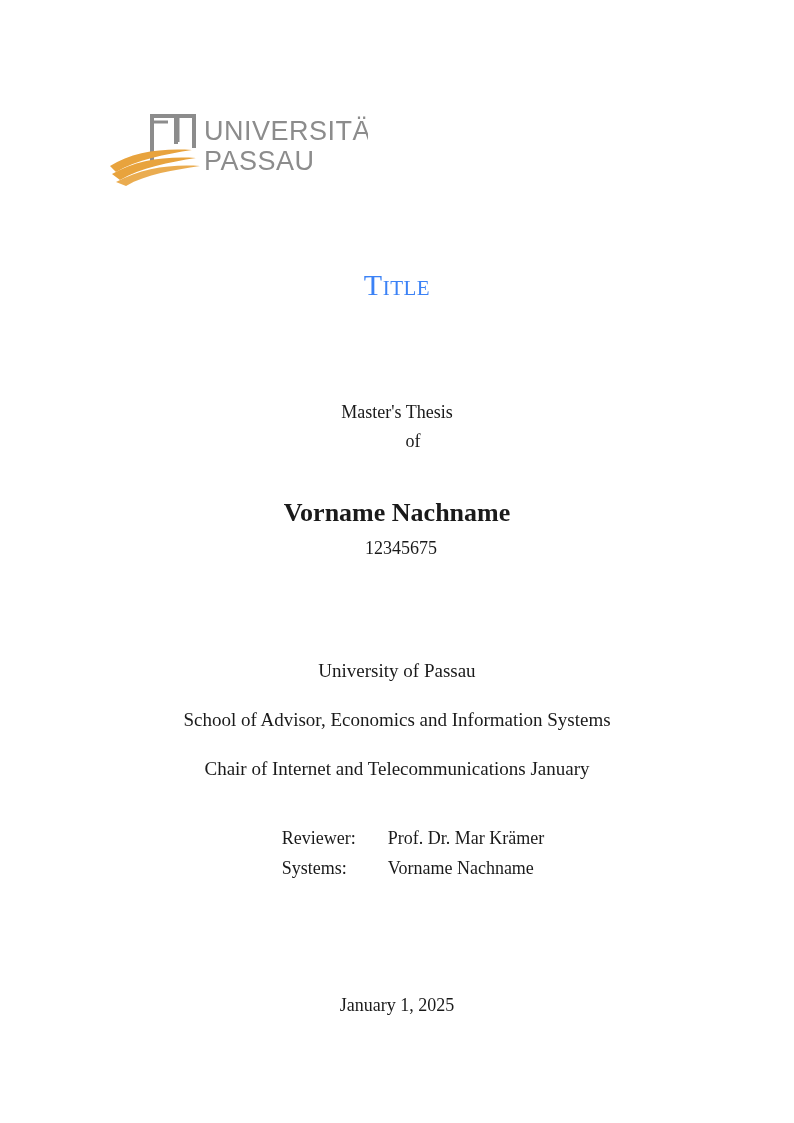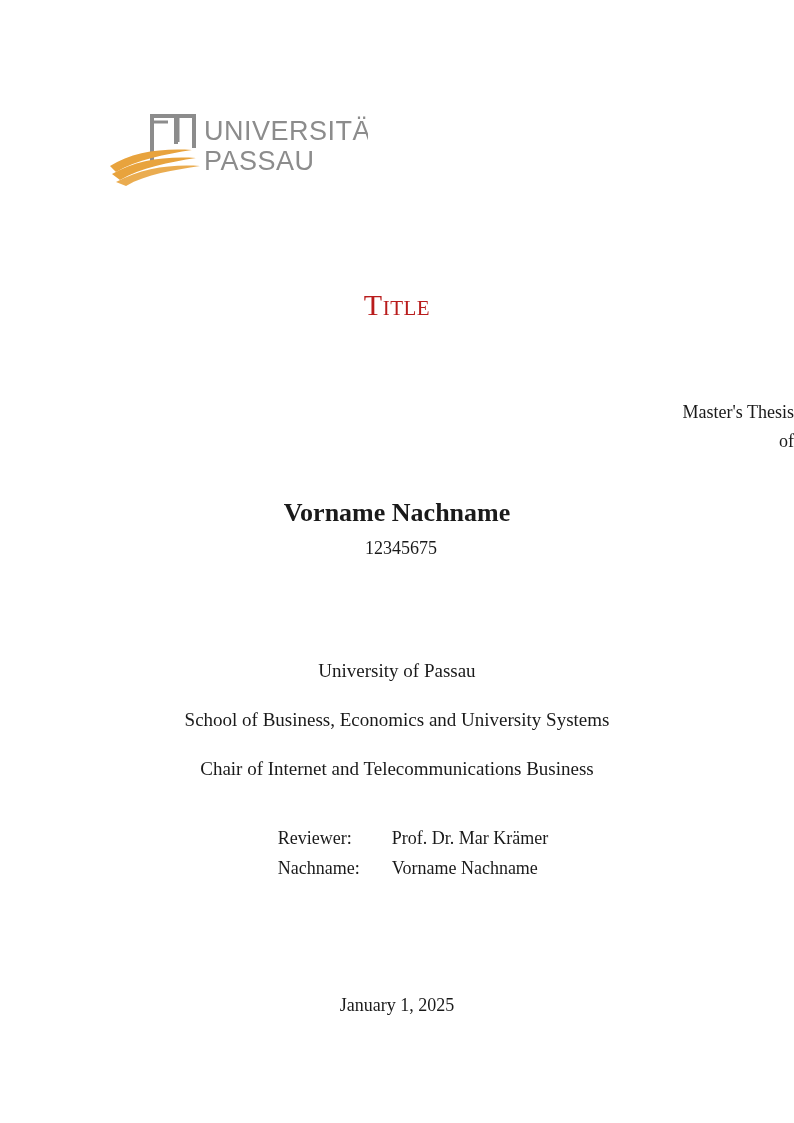--- a/index.html
+++ b/index.html
@@ -33,36 +33,36 @@
   }
   .logo-svg {
     display: block;
   }
 
   
   .doc-title {
     position: absolute;
     left: 0;
     right: 0;
-    top: 288px;
+    top: 268px;
     text-align: center;
     font-family: "Liberation Serif", serif;
     font-size: 30px;
     font-variant: small-caps;
     letter-spacing: 0.5px;
-    color: #b91c1c;
+    color: #3b82f6;
   }
 
   
   .thesis-type {
     position: absolute;
     left: 0;
     right: 0;
     top: 398px;
-    text-align: right;
+    text-align: center;
     font-size: 18px;
     line-height: 29px;
   }
   .thesis-type .of {
     display: block;
     margin-left: 32px;
   }
 
   
   .author-name {
@@ -169,33 +169,33 @@
   <div class="thesis-type">
     <div>Master's Thesis</div>
     <div class="of">of</div>
   </div>
 
   <div class="author-name">Vorname Nachname</div>
   <div class="author-id">12345675</div>
 
   <div class="institution">
     <div>University of Passau</div>
-    <div>School of Business, Economics and University Systems</div>
-    <div>Chair of Internet and Telecommunications Business</div>
+    <div>School of Advisor, Economics and Information Systems</div>
+    <div>Chair of Internet and Telecommunications January</div>
   </div>
 
   <div class="people">
     <table>
       <tbody>
         <tr>
           <td class="label">Reviewer:</td>
           <td>Prof. Dr. Mar Krämer</td>
         </tr>
         <tr>
-          <td class="label">Nachname:</td>
+          <td class="label">Systems:</td>
           <td>Vorname Nachname</td>
         </tr>
       </tbody>
     </table>
   </div>
 
   <div class="doc-date">January 1, 2025</div>
 
 </div>
 

